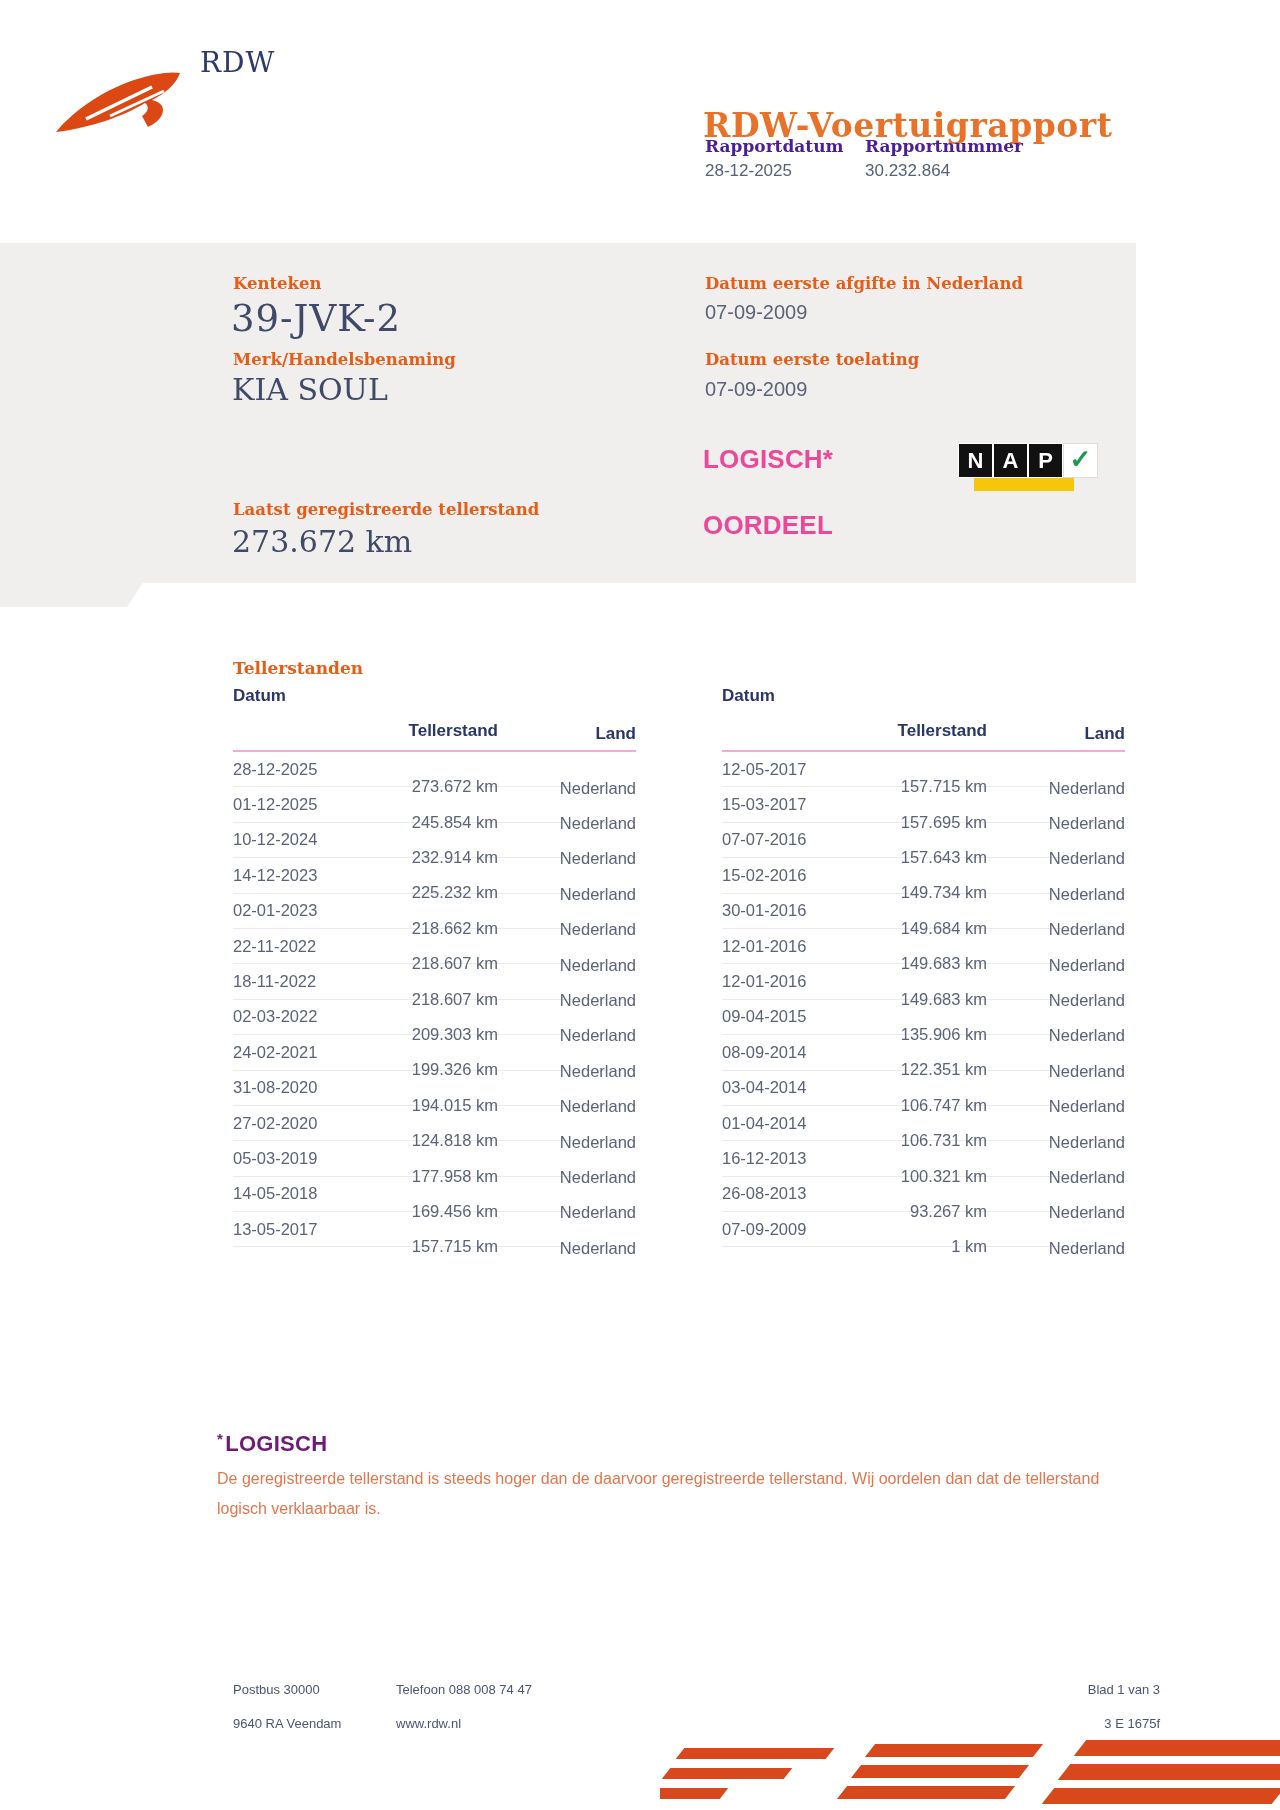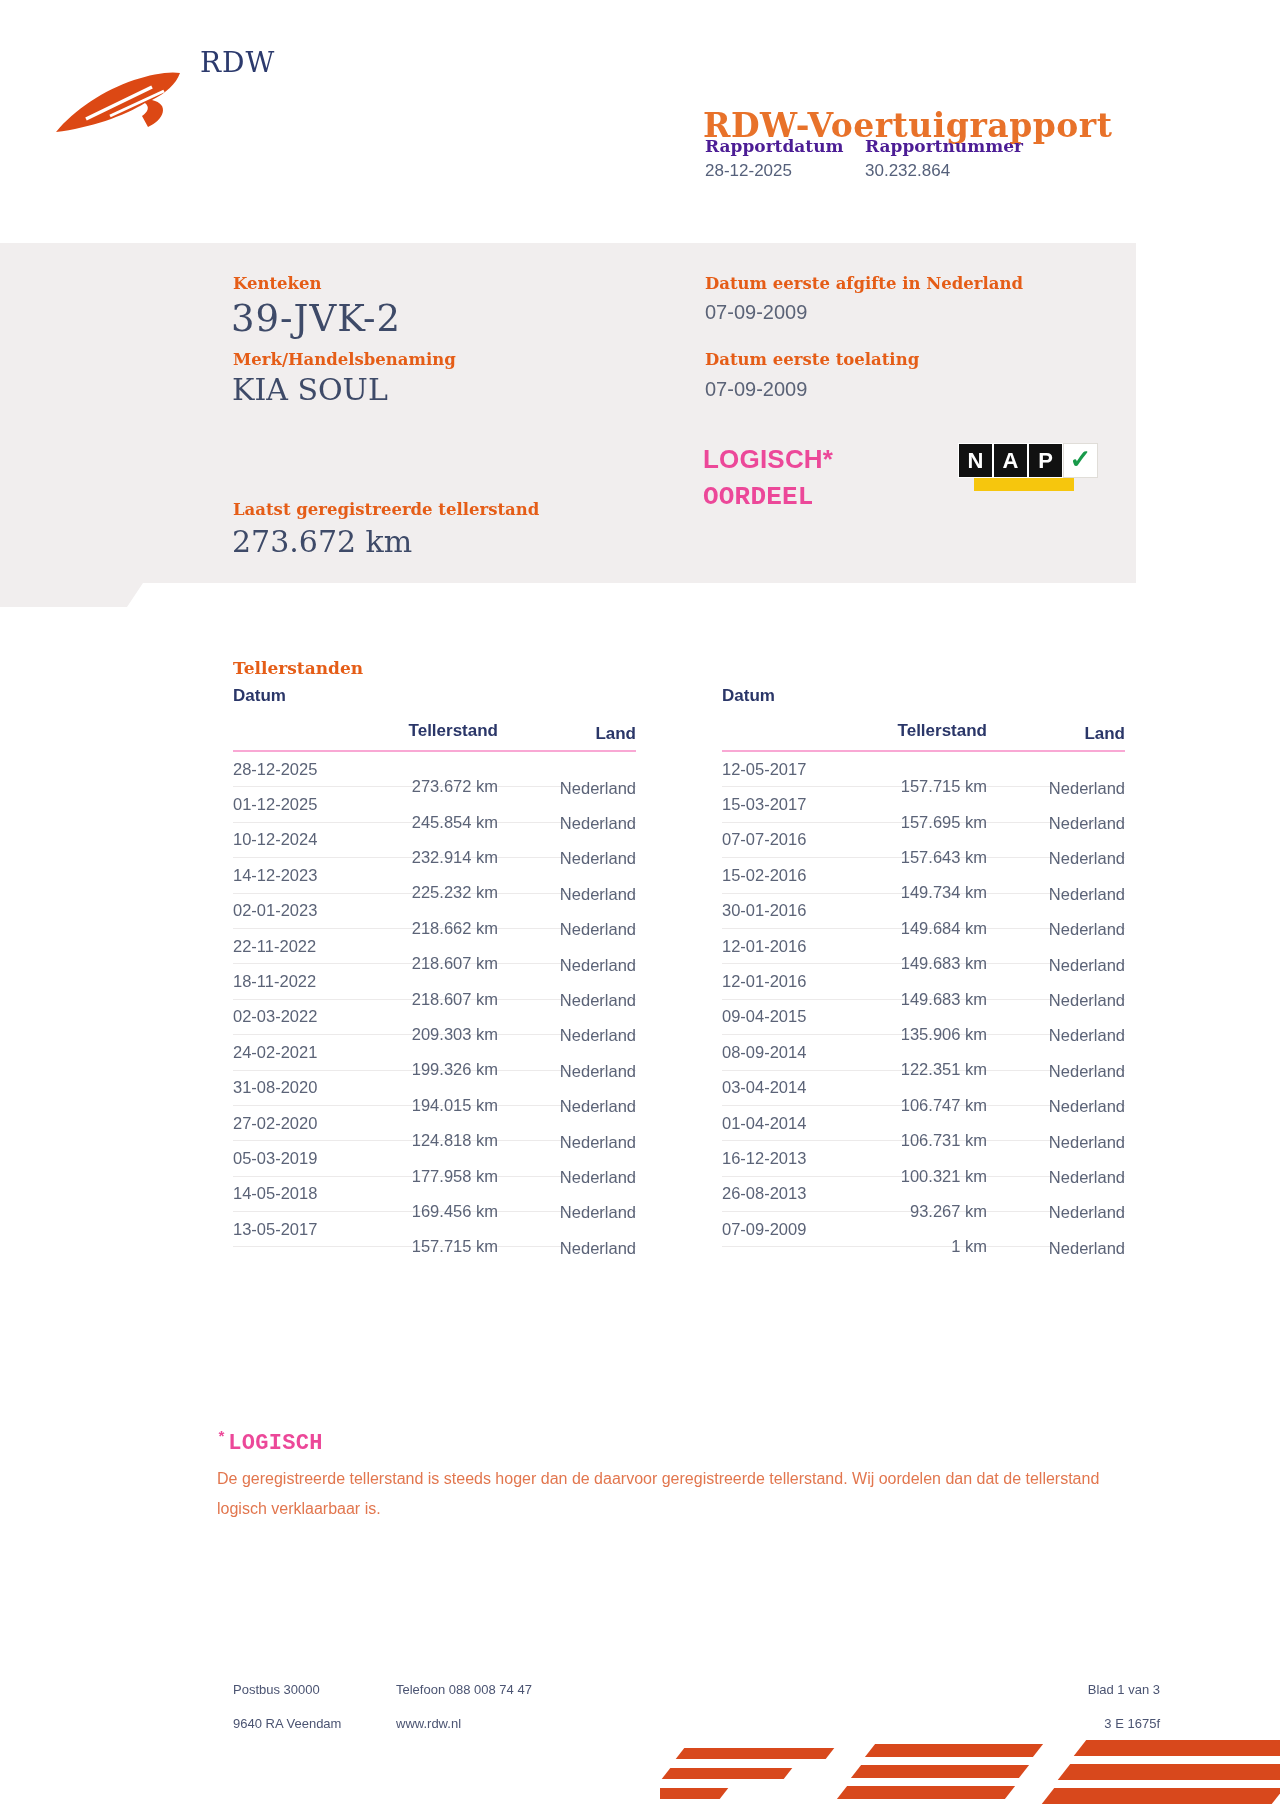--- a/index.html
+++ b/index.html
@@ -84,21 +84,21 @@
   .t-row{display:flex;align-items:center;height:34.4px;border-bottom:1px solid #ECEAEA;}
   .t-row .cell{font-size:16.5px;color:#5B6377;}
   .cell{display:block;}
   .c-datum{width:135px;text-align:left;}
   .c-km{width:130px;text-align:right;margin-top:35px;}
   .c-land{width:138px;text-align:right;margin-top:38px;}
 
   
   .footnote-heading{
     position:absolute;left:217px;top:1430px;
-    font-weight:bold;font-size:22px;color:#ec4899;letter-spacing:0.3px;font-family:Liberation Mono, monospace;
+    font-weight:bold;font-size:22px;color:#701a75;letter-spacing:0.3px;
   }
   .footnote-heading .ast{font-size:15px;vertical-align:7px;margin-right:2px;}
   .footnote-text{
     position:absolute;left:217px;top:1464px;width:910px;
     font-size:16px;line-height:30px;color:#E2764E;
   }
 
   
   .footer-item{position:absolute;font-size:13px;color:#4B5472;}
   .f-r1{top:1682px;} .f-r2{top:1716px;}
@@ -135,21 +135,21 @@
   <div class="kenteken-value">39-JVK-2</div>
   <div class="o-label col-l" style="top:350px;">Merk/Handelsbenaming</div>
   <div class="merk-value">KIA SOUL</div>
 
   <div class="o-label col-r" style="top:274px;">Datum eerste afgifte in Nederland</div>
   <div class="panel-date col-r" style="top:301px;">07-09-2009</div>
   <div class="o-label col-r" style="top:350px;">Datum eerste toelating</div>
   <div class="panel-date col-r" style="top:378px;">07-09-2009</div>
 
   <div class="oordeel" style="top:444px;">LOGISCH*</div>
-  <div class="oordeel" style="top:482px;font-family:Liberation Mono, monospace;">OORDEEL</div>
+  <div class="oordeel" style="top:510px;">OORDEEL</div>
 
   <div class="nap">
     <div class="nap-yellow"></div>
     <div class="nap-sq n">N</div>
     <div class="nap-sq a">A</div>
     <div class="nap-sq p">P</div>
     <div class="nap-check">✓</div>
   </div>
 
   <div class="o-label col-l" style="top:500px;">Laatst geregistreerde tellerstand</div>

